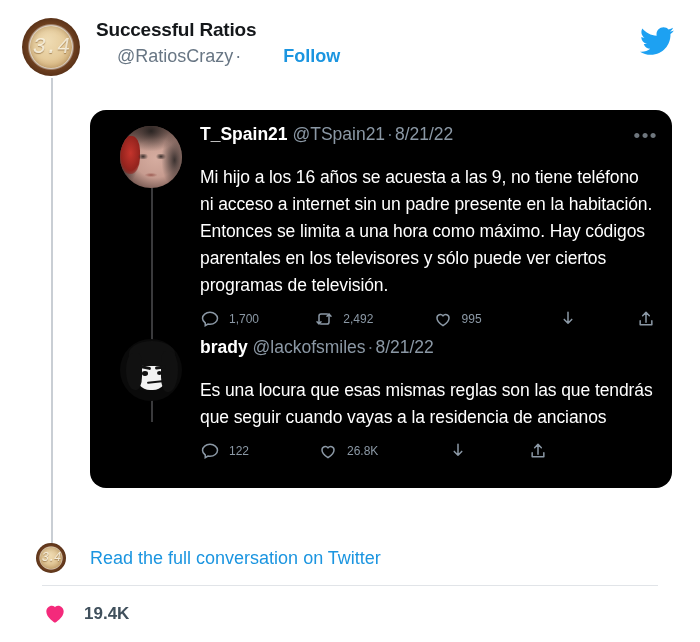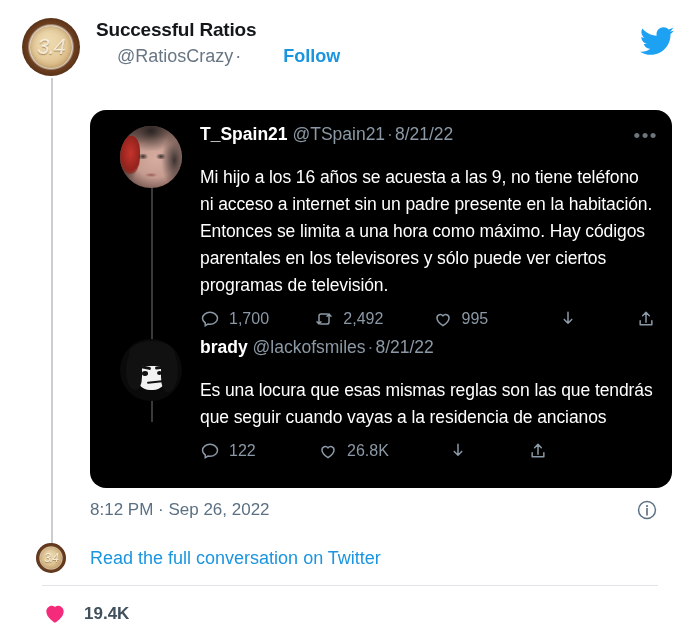--- a/index.html
+++ b/index.html
@@ -59,21 +59,21 @@
     background: radial-gradient(circle at 42% 36%, #efdcb4 0%, #e6cc9c 48%, #d8b madrid 0%, #d2ab72 100%);
     background: radial-gradient(circle at 42% 36%, #efdcb4 0%, #e6cc9c 48%, #d2ab72 100%);
     box-shadow: inset 0 0 6px rgba(120,80,35,0.45);
   }
   .avatar-coffee .latte-art {
     position: absolute;
     left: 0; top: 0; right: 0; bottom: 0;
     display: flex;
     align-items: center;
     justify-content: center;
-    font-family: Liberation Sans, sans-serif;
+    font-family: Liberation Mono, monospace;
     font-size: 22px;
     font-style: italic;
     color: rgba(255,252,240,0.78);
     text-shadow: 0 1px 1px rgba(120,80,35,0.55);
     letter-spacing: -1px;
   }
   .avatar-coffee.small { width: 30px; height: 30px; left: 0; top: 0; }
   .avatar-coffee.small .latte-art { font-size: 12px; }
 
   .header-names {
@@ -190,21 +190,21 @@
     letter-spacing: 1.5px;
     line-height: 16px;
   }
 
   
   .stats {
     display: flex;
     align-items: center;
     margin-top: 10px;
     color: #8b98a5;
-    font-size: 16px;
+    font-size: 12px;
   }
   .stat {
     display: flex;
     align-items: center;
     gap: 9px;
   }
   .stat.reply   { width: 118px; }
   .stat.retweet { width: 122px; }
   .stat.like    { width: 130px; }
   .stat.download{ width: 80px; }
@@ -566,30 +566,20 @@
               <svg viewBox="0 0 24 24" width="20" height="20">
                   <path fill="none" stroke="#8b98a5" stroke-width="1.8" stroke-linecap="round" stroke-linejoin="round" d="M12 16V4m0 0L8 8m4-4l4 4M5 14v5h14v-5"></path>
                 </svg>
             </span>
           </div>
         </div>
       </div>
     </div>
   </div>
 
-  <div class="timestamp-row">
-    <div class="timestamp">8:12 PM · Sep 26, 2022</div>
-    <div class="info-icon">
-      <svg viewBox="0 0 24 24" width="22" height="22">
-        <circle cx="12" cy="12" r="9.2" fill="none" stroke="#5b7083" stroke-width="1.6"></circle>
-        <circle cx="12" cy="7.6" r="1.15" fill="#5b7083"></circle>
-        <path d="M12 10.4v7" stroke="#5b7083" stroke-width="1.8" stroke-linecap="round" fill="none"></path>
-      </svg>
-    </div>
-  </div>
 
   <div class="read-row">
     <div class="avatar-wrap">
       <div class="avatar-coffee small">
         <div class="crema"></div>
         <div class="latte-art">3.4</div>
       </div>
     </div>
     <a class="read-link">Read the full conversation on Twitter</a>
   </div>

